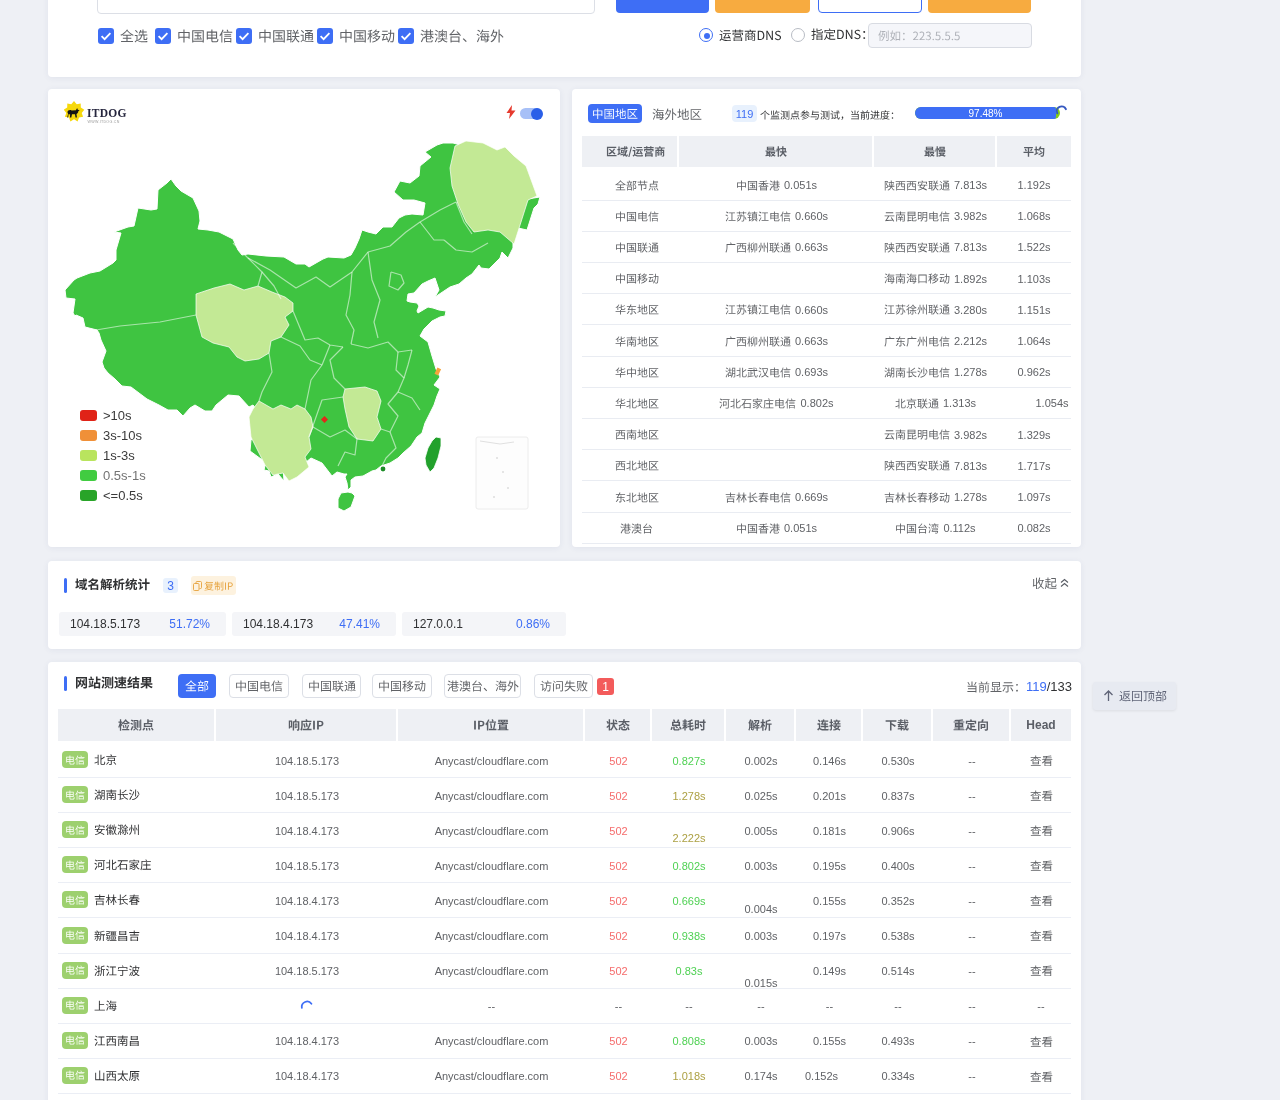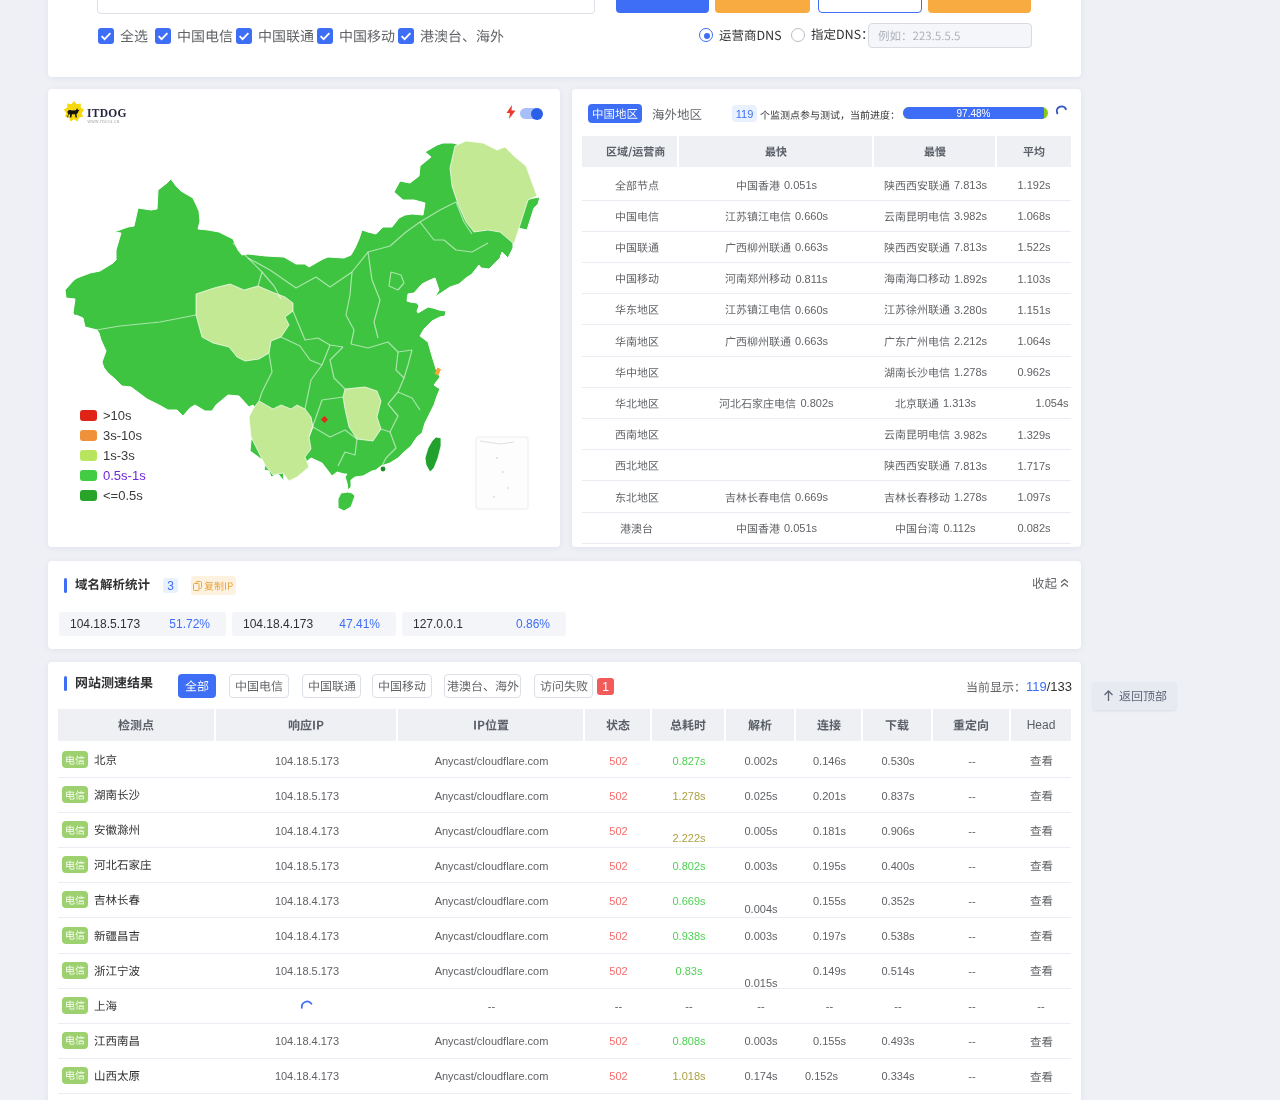--- a/index.html
+++ b/index.html
@@ -166,21 +166,21 @@
     <div class="a" style="left:472px;top:19px;width:22px;height:11px;background:#a7c0f7;border-radius:6px">
       <div class="a" style="left:11px;top:-0.5px;width:12px;height:12px;background:#2a5fe8;border-radius:50%"></div>
     </div>
     <div class="a" style="left:32px;top:321px;width:17px;height:11px;border-radius:3px;background:#e02317"></div>
     <div class="a" style="left:55px;top:319px;font-size:13px;color:#3a3a3a">&gt;10s</div>
     <div class="a" style="left:32px;top:341px;width:17px;height:11px;border-radius:3px;background:#f09038"></div>
     <div class="a" style="left:55px;top:339px;font-size:13px;color:#3a3a3a">3s-10s</div>
     <div class="a" style="left:32px;top:361px;width:17px;height:11px;border-radius:3px;background:#b9e45e"></div>
     <div class="a" style="left:55px;top:359px;font-size:13px;color:#3a3a3a">1s-3s</div>
     <div class="a" style="left:32px;top:381px;width:17px;height:11px;border-radius:3px;background:#41cc41"></div>
-    <div class="a" style="left:55px;top:379px;font-size:13px;color:#6d28d9">0.5s-1s</div>
+    <div class="a" style="left:55px;top:379px;font-size:13px;color:#737373">0.5s-1s</div>
     <div class="a" style="left:32px;top:401px;width:17px;height:11px;border-radius:3px;background:#28a428"></div>
     <div class="a" style="left:55px;top:399px;font-size:13px;color:#3a3a3a">&lt;=0.5s</div>
   </div>
 <div class="card" style="left:572px;top:89px;width:509px;height:458px">
     <div class="a fc" style="left:16px;top:15px;width:54px;height:19px;background:#3e6ef5;border-radius:4px">
       <svg style="width:46.0px;height:11.5px;vertical-align:top" viewBox="0 0 4000 1000" fill="#ffffff" aria-hidden="true">
         <use href="#gr4E2D" x="0"></use>
         <use href="#gr56FD" x="1000"></use>
         <use href="#gr5730" x="2000"></use>
         <use href="#gr533A" x="3000"></use>
@@ -202,21 +202,21 @@
         <use href="#gr4E0E" x="5000"></use>
         <use href="#gr6D4B" x="6000"></use>
         <use href="#gr8BD5" x="7000"></use>
         <use href="#grFF0C" x="8000"></use>
         <use href="#gr5F53" x="9000"></use>
         <use href="#gr524D" x="10000"></use>
         <use href="#gr8FDB" x="11000"></use>
         <use href="#gr5EA6" x="12000"></use>
         <use href="#grFF1A" x="13000"></use>
       </svg></div>
-    <div class="a" style="left:331px;top:18px;width:145px;height:12px;background:#84cc16;border-radius:6px">
+    <div class="a" style="left:343px;top:18px;width:145px;height:12px;background:#84cc16;border-radius:6px">
       <div class="a fc" style="left:0;top:0;width:141px;height:12px;background:#3e6ef5;border-radius:6px 2px 2px 6px;color:#fff;font-size:10px">97.48%</div>
     </div>
     <svg class="a" style="left:483px;top:15px" width="13" height="13" viewBox="0 0 13 13">
       <path d="M2.3 9.3 A4.7 4.7 0 0 1 10.9 5.1" stroke="#3558c0" stroke-width="2" fill="none" stroke-linecap="round"></path>
     </svg>
     <div class="a fc" style="left:10px;top:47px;width:97px;height:31px;background:#eef0f4;border-right:2px solid #fff;padding-left:12px;">
       <svg style="width:59.3px;height:11.0px;vertical-align:top" viewBox="0 0 5387 1000" fill="#5a5e66" aria-hidden="true">
         <use href="#gb533A" x="0"></use>
         <use href="#gb57DF" x="1000"></use>
         <use href="#gb002F" x="2000"></use>
@@ -324,28 +324,20 @@
     </div>
     <div class="a" style="left:10px;top:174.1px;width:489px;height:31.2px;border-bottom:1px solid #e9ecf2;font-size:11px;color:#606266">
       <div class="a fc" style="left:0;top:0;width:97px;height:31px;padding-left:12px">
         <svg style="width:44.0px;height:11.0px;vertical-align:top" viewBox="0 0 4000 1000" fill="#606266" aria-hidden="true">
           <use href="#gr4E2D" x="0"></use>
           <use href="#gr56FD" x="1000"></use>
           <use href="#gr79FB" x="2000"></use>
           <use href="#gr52A8" x="3000"></use>
         </svg>
       </div>
-      <div class="a fc" style="left:97px;top:0;width:195px;height:31px"><svg style="width:66.0px;height:11.0px;vertical-align:top" viewBox="0 0 6000 1000" fill="#606266" aria-hidden="true">
-          <use href="#gr6CB3" x="0"></use>
-          <use href="#gr5357" x="1000"></use>
-          <use href="#gr90D1" x="2000"></use>
-          <use href="#gr5DDE" x="3000"></use>
-          <use href="#gr79FB" x="4000"></use>
-          <use href="#gr52A8" x="5000"></use>
-        </svg><span style="display:inline-block;width:4px"></span>0.811s</div>
       <div class="a fc" style="left:292px;top:0;width:123px;height:31px"><svg style="width:66.0px;height:11.0px;vertical-align:top" viewBox="0 0 6000 1000" fill="#606266" aria-hidden="true">
           <use href="#gr6D77" x="0"></use>
           <use href="#gr5357" x="1000"></use>
           <use href="#gr6D77" x="2000"></use>
           <use href="#gr53E3" x="3000"></use>
           <use href="#gr79FB" x="4000"></use>
           <use href="#gr52A8" x="5000"></use>
         </svg><span style="display:inline-block;width:4px"></span>1.892s</div>
       <div class="a fc" style="left:415px;top:0;width:74px;height:31px">1.103s</div>
     </div>
@@ -405,20 +397,28 @@
     </div>
     <div class="a" style="left:10px;top:267.7px;width:489px;height:31.2px;border-bottom:1px solid #e9ecf2;font-size:11px;color:#606266">
       <div class="a fc" style="left:0;top:0;width:97px;height:31px;padding-left:12px">
         <svg style="width:44.0px;height:11.0px;vertical-align:top" viewBox="0 0 4000 1000" fill="#606266" aria-hidden="true">
           <use href="#gr534E" x="0"></use>
           <use href="#gr4E2D" x="1000"></use>
           <use href="#gr5730" x="2000"></use>
           <use href="#gr533A" x="3000"></use>
         </svg>
       </div>
+      <div class="a fc" style="left:97px;top:0;width:195px;height:31px"><svg style="width:66.0px;height:11.0px;vertical-align:top" viewBox="0 0 6000 1000" fill="#606266" aria-hidden="true">
+          <use href="#gr6E56" x="0"></use>
+          <use href="#gr5317" x="1000"></use>
+          <use href="#gr6B66" x="2000"></use>
+          <use href="#gr6C49" x="3000"></use>
+          <use href="#gr7535" x="4000"></use>
+          <use href="#gr4FE1" x="5000"></use>
+        </svg><span style="display:inline-block;width:4px"></span>0.693s</div>
       <div class="a fc" style="left:292px;top:0;width:123px;height:31px"><svg style="width:66.0px;height:11.0px;vertical-align:top" viewBox="0 0 6000 1000" fill="#606266" aria-hidden="true">
           <use href="#gr6E56" x="0"></use>
           <use href="#gr5357" x="1000"></use>
           <use href="#gr957F" x="2000"></use>
           <use href="#gr6C99" x="3000"></use>
           <use href="#gr7535" x="4000"></use>
           <use href="#gr4FE1" x="5000"></use>
         </svg><span style="display:inline-block;width:4px"></span>1.278s</div>
       <div class="a fc" style="left:415px;top:0;width:74px;height:31px">0.962s</div>
     </div>
@@ -706,21 +706,21 @@
       </svg>
     </div>
     <div class="a fc" style="left:885px;top:47px;width:78px;height:32px;background:#eef0f4;border-right:2px solid #fff;">
       <svg style="width:36.0px;height:12.0px;vertical-align:top" viewBox="0 0 3000 1000" fill="#5a5e66" aria-hidden="true">
         <use href="#gb91CD" x="0"></use>
         <use href="#gb5B9A" x="1000"></use>
         <use href="#gb5411" x="2000"></use>
       </svg>
     </div>
     <div class="a fc" style="left:963px;top:47px;width:60px;height:32px;background:#eef0f4;">
-      <span style="font-size:12px;font-weight:normal;color:#5a5e66">Head</span>
+      <span style="font-size:12px;font-weight:bold;color:#5a5e66">Head</span>
     </div>
     <div class="a" style="left:10px;top:81px;width:1013px;height:35.1px;border-bottom:1px solid #ebeef5;font-size:11px;color:#606266">
       <div class="a fc" style="left:4px;top:8px;width:26px;height:17px;background:#9dd06e;border-radius:4px">
         <svg style="width:20.0px;height:10.0px;vertical-align:top" viewBox="0 0 2000 1000" fill="#ffffff" aria-hidden="true">
           <use href="#gr7535" x="0"></use>
           <use href="#gr4FE1" x="1000"></use>
         </svg>
       </div>
       <div class="a" style="left:36px;top:11px"><svg style="width:23.0px;height:11.5px;vertical-align:top" viewBox="0 0 2000 1000" fill="#303133" aria-hidden="true">
           <use href="#gr5317" x="0"></use>

